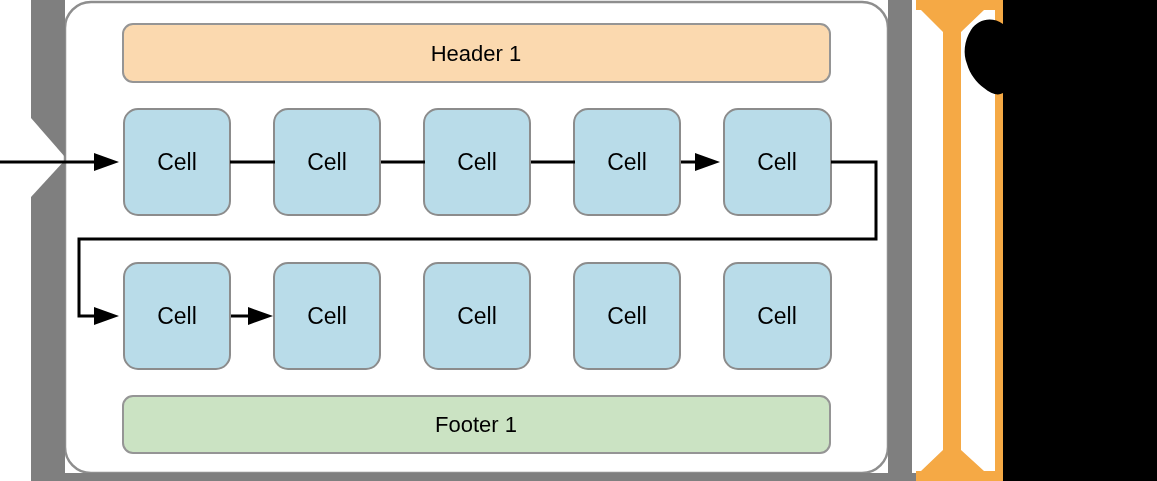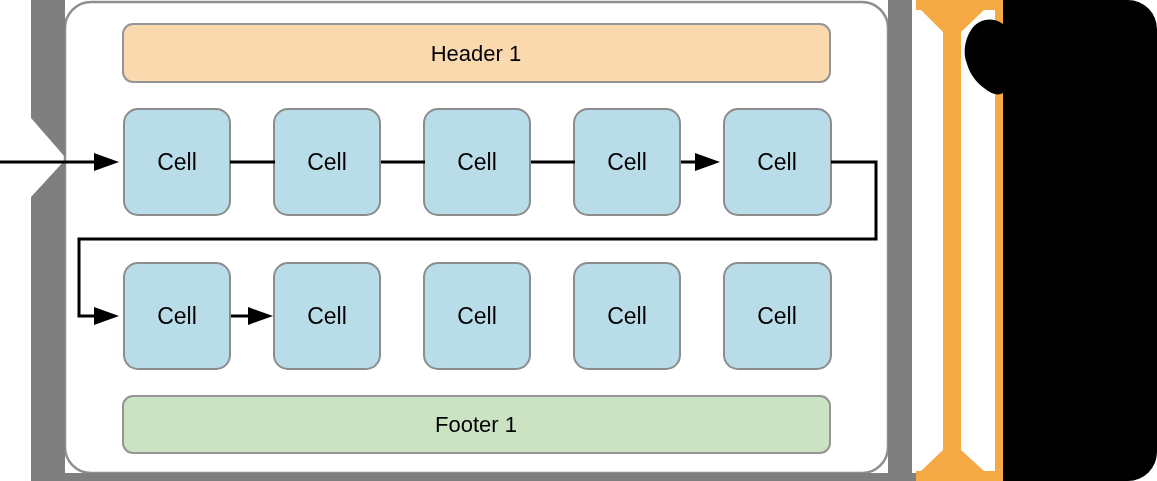--- a/index.html
+++ b/index.html
@@ -7,21 +7,20 @@
     padding: 0;
     background: #ffffff;
   }
   .stage {
     position: relative;
     width: 1157px;
     height: 481px;
     background: #ffffff;
     overflow: hidden;
     font-family: "Liberation Sans", sans-serif;
-    border-radius: 29px;
   }
   svg { display: block; }
   .container-rect {
     fill: #ffffff;
     stroke: #8e8e8e;
     stroke-width: 2.5;
   }
   .band-rect {
     stroke: #959595;
     stroke-width: 2;

